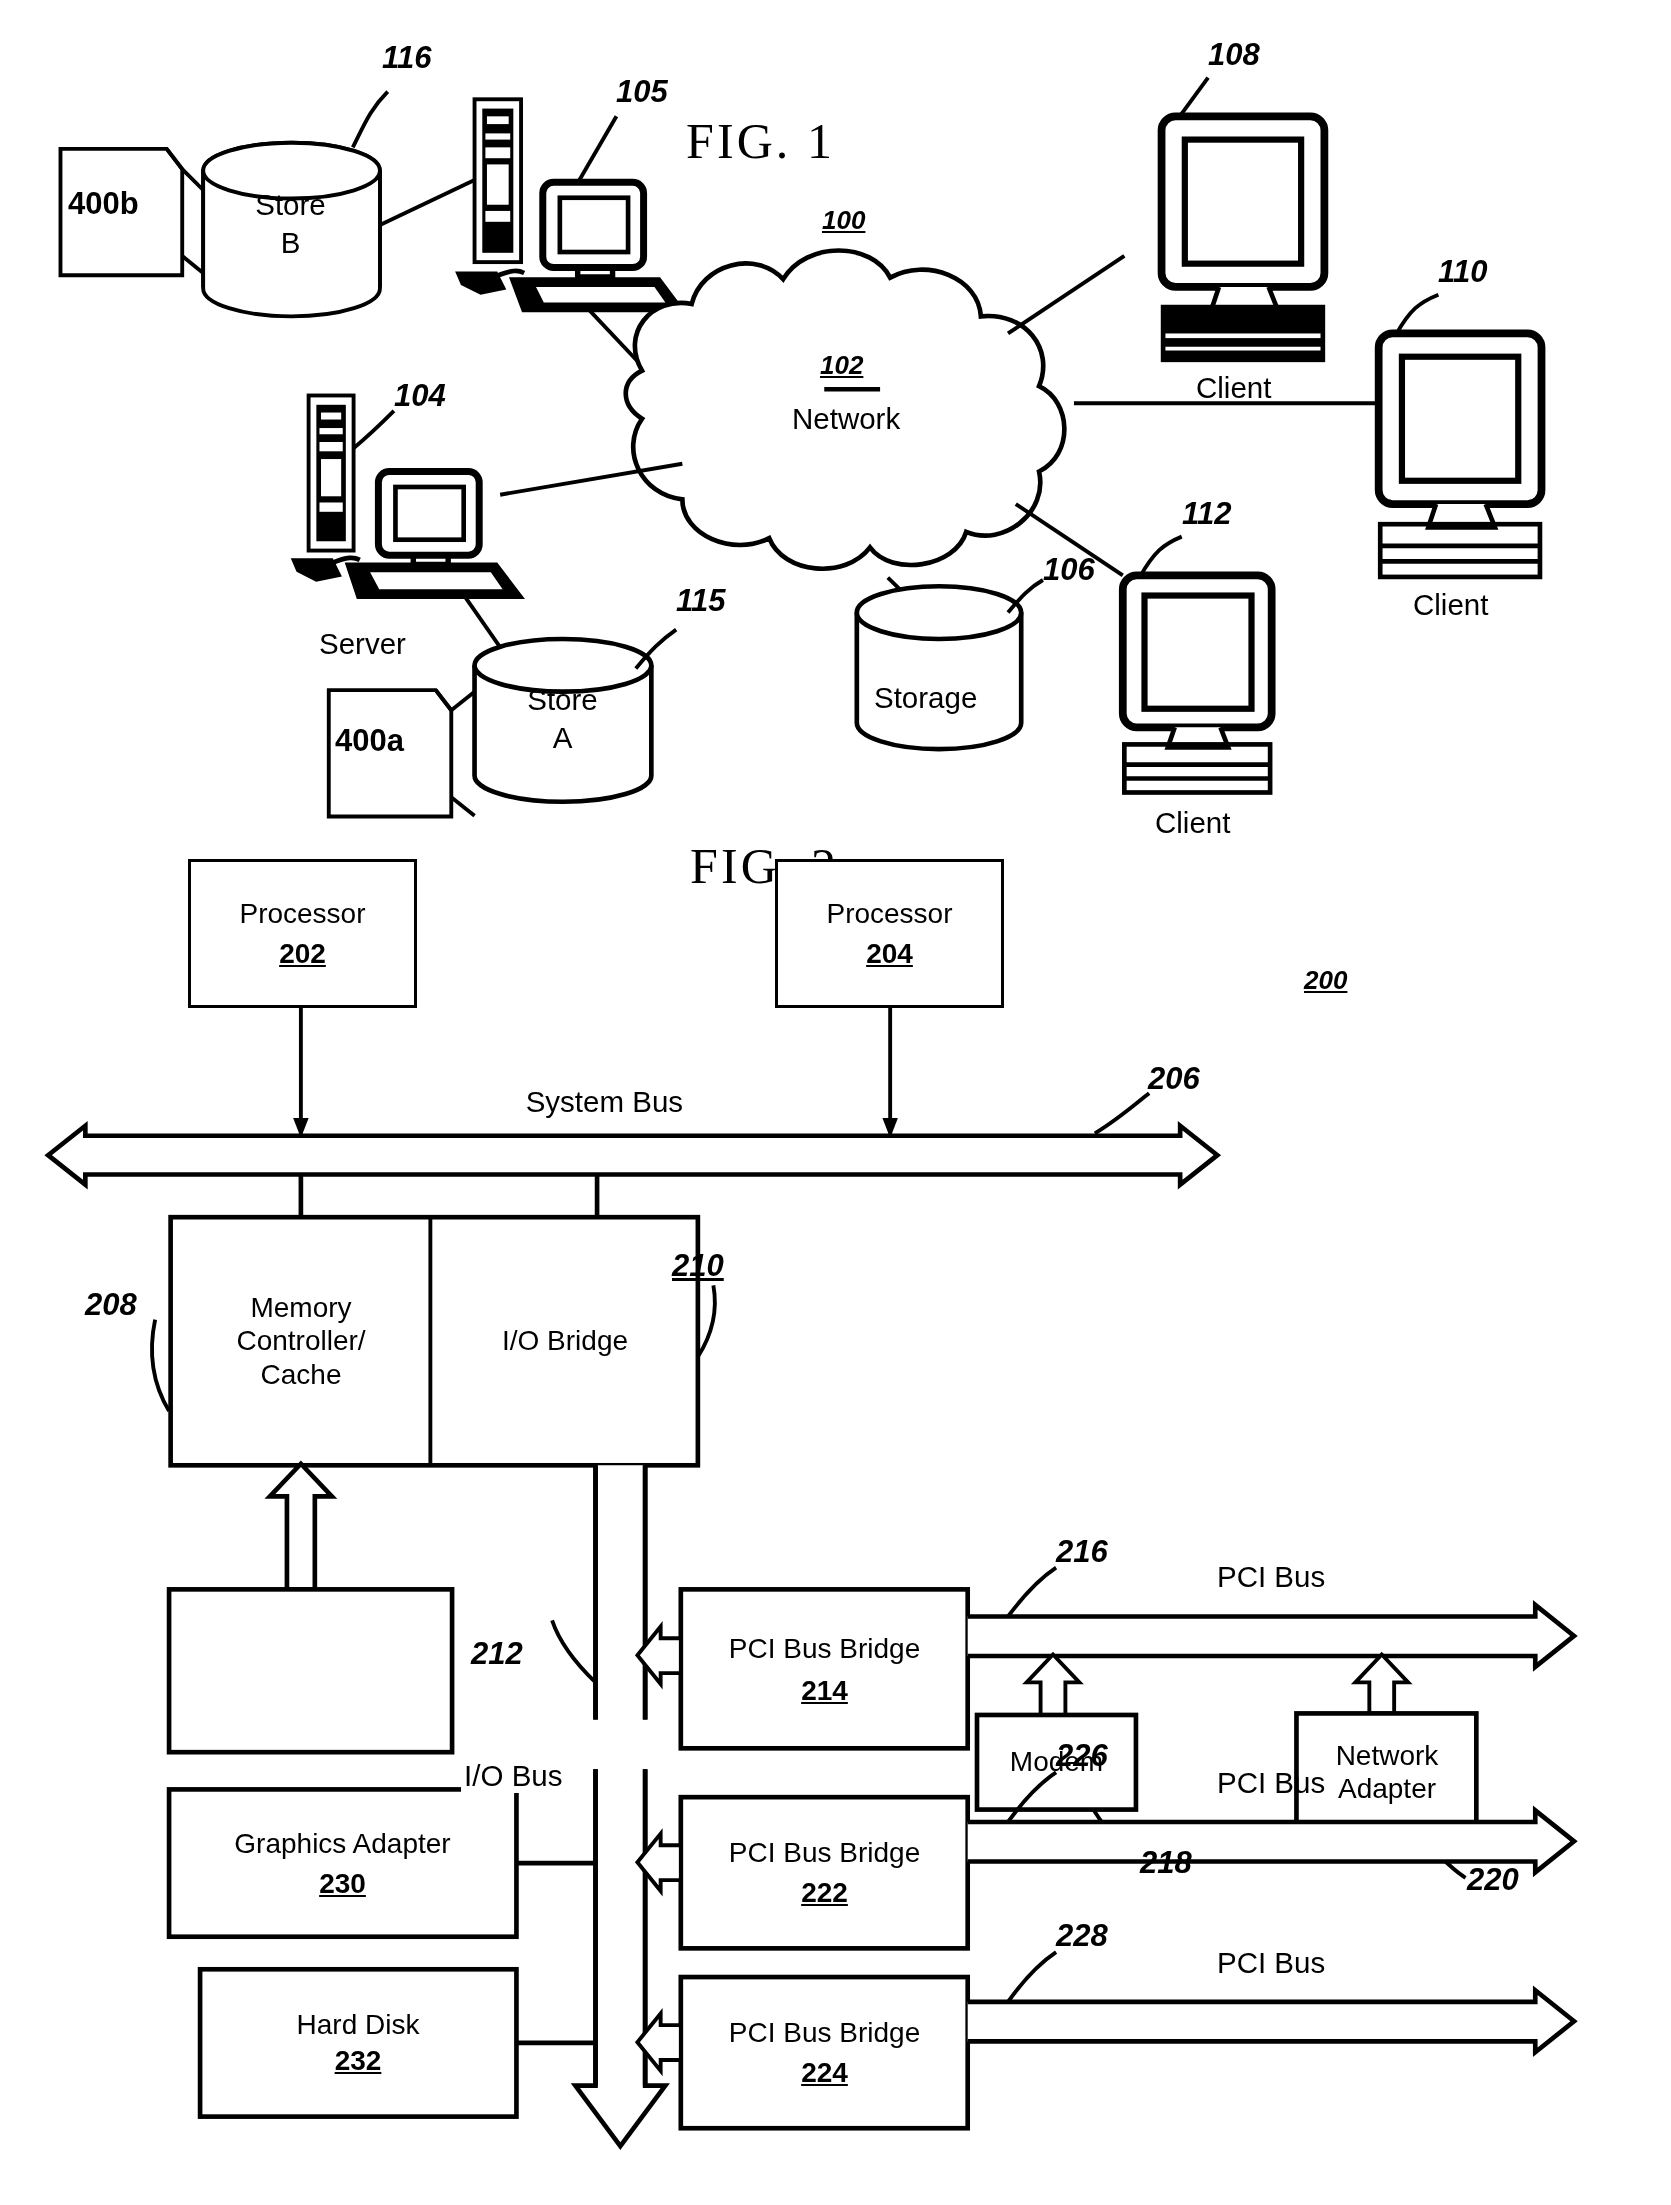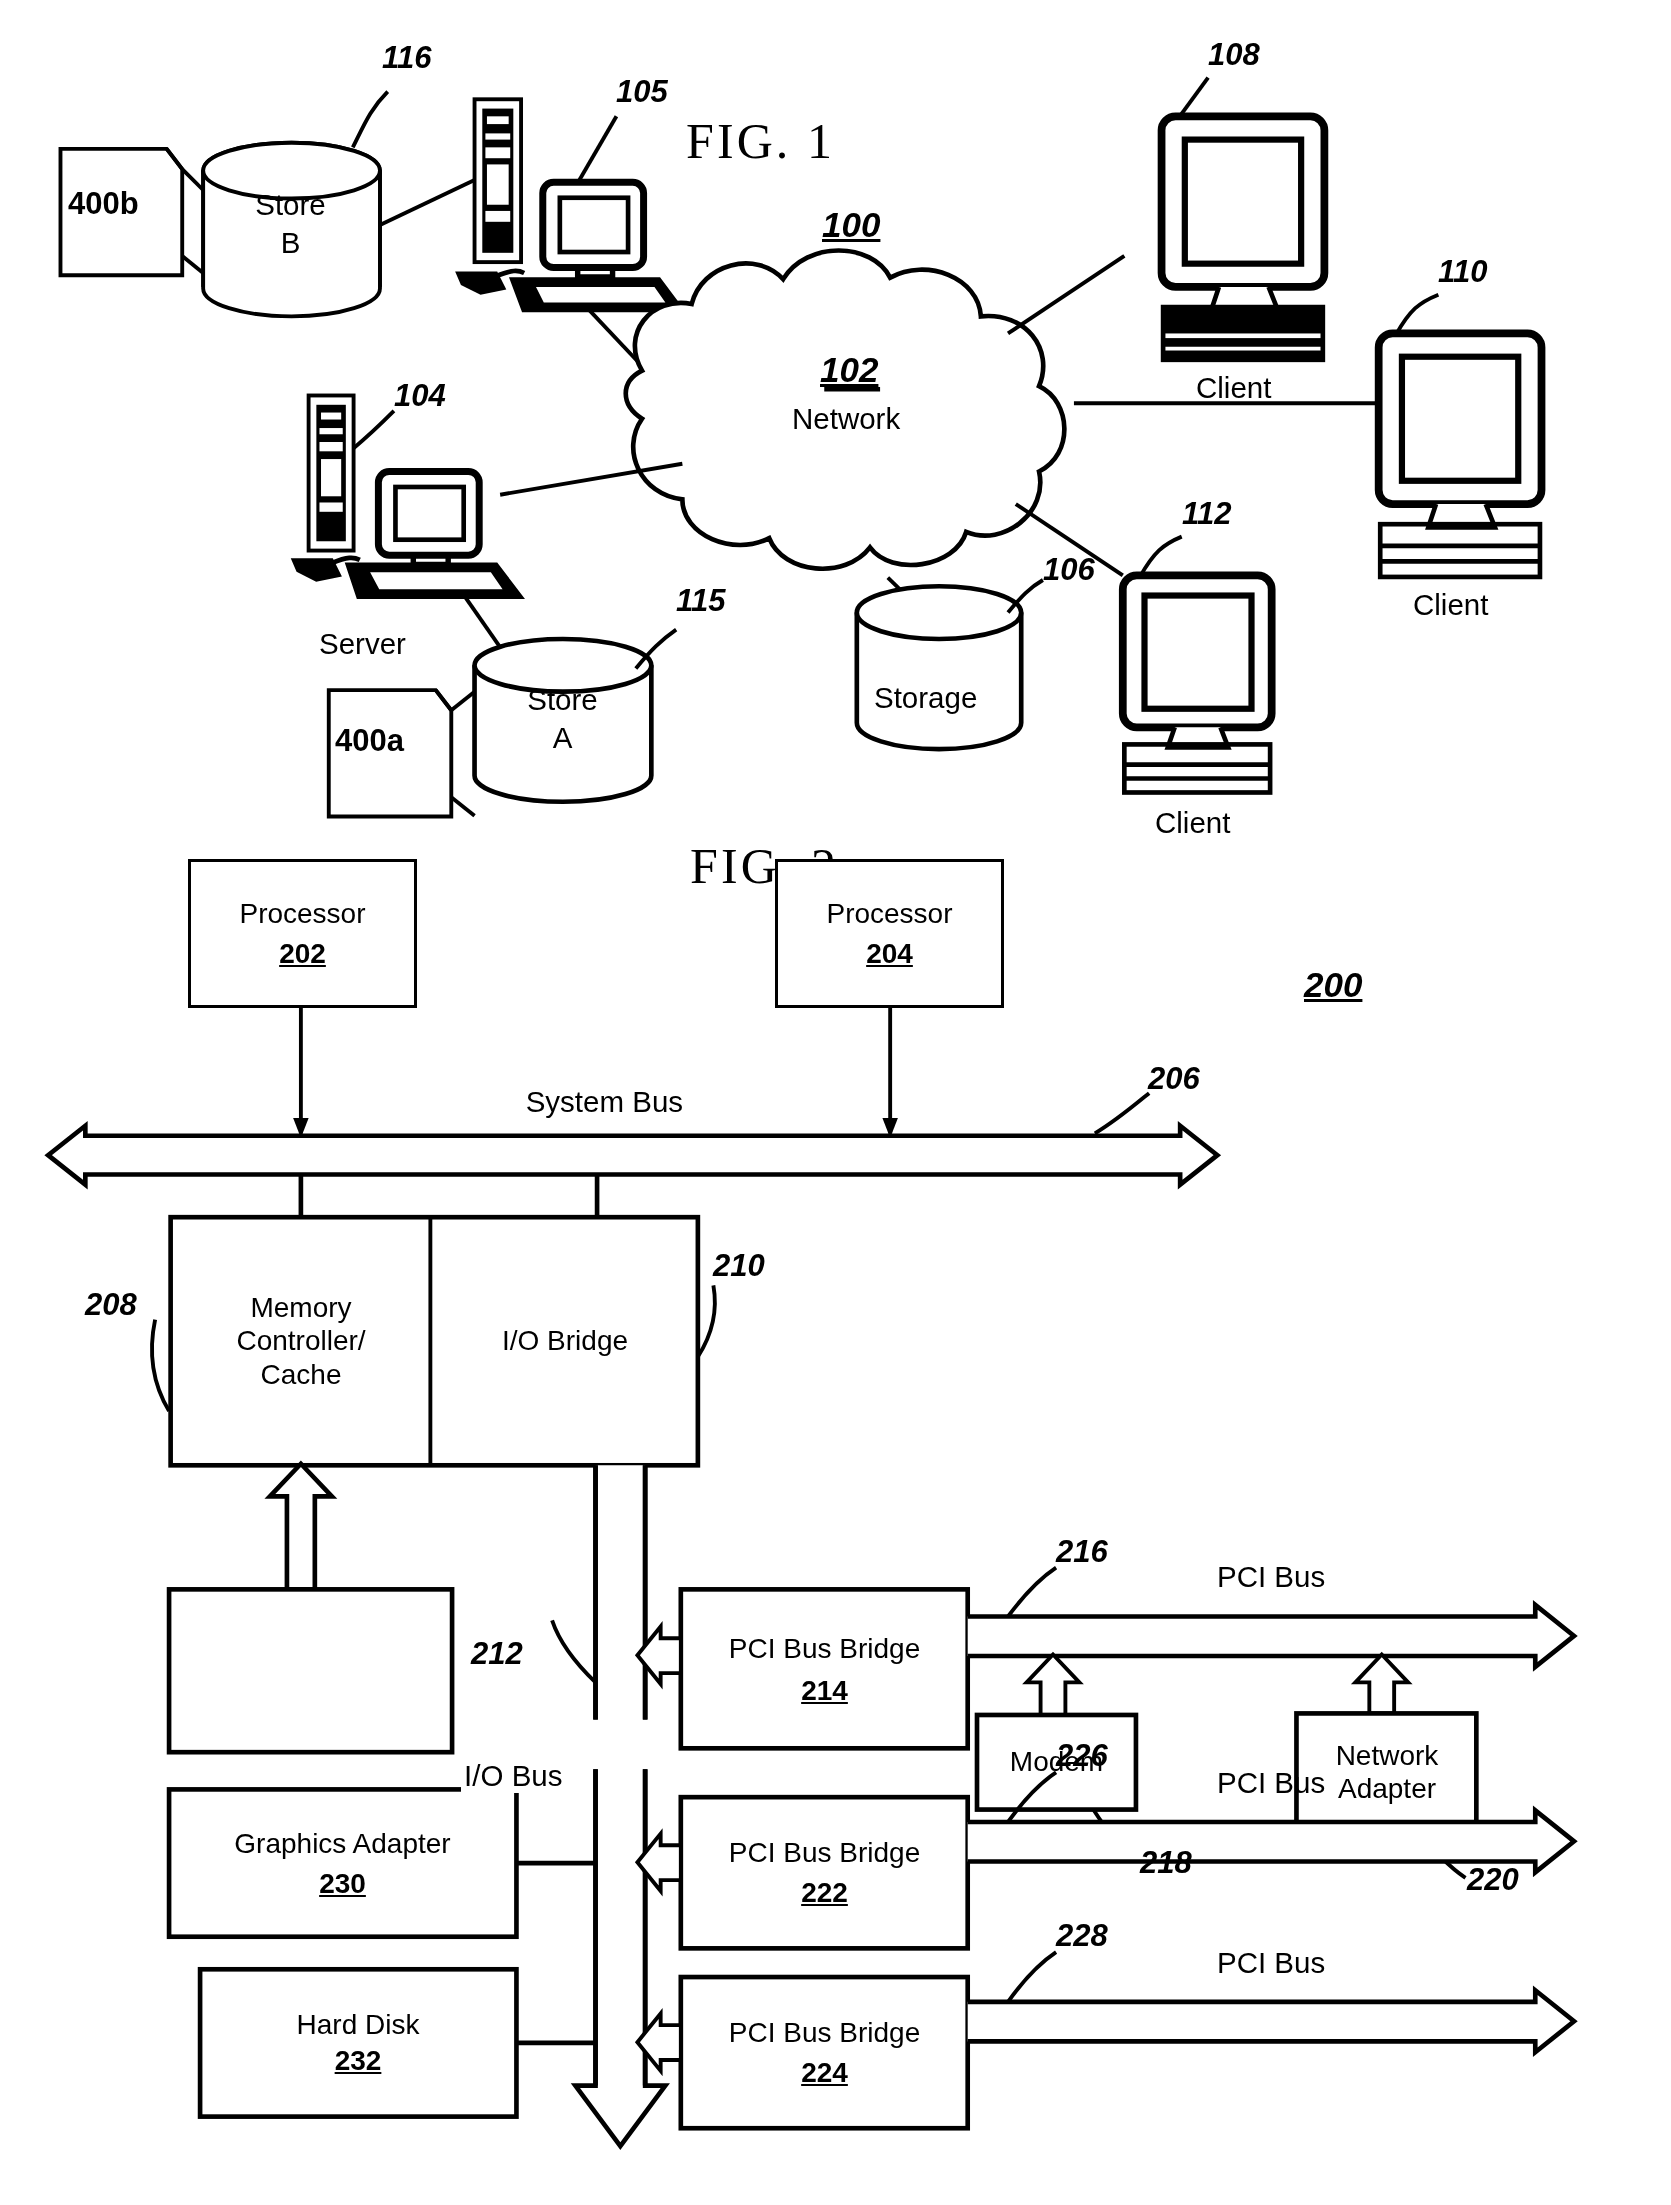--- a/index.html
+++ b/index.html
@@ -2,21 +2,21 @@
 <html style="font-size:12.4px"><head>
 <meta charset="utf-8">
 <style>
   html,body{margin:0;padding:0;background:#fff;}
   body{width:1671px;height:2205px;position:relative;overflow:hidden;
        font-family:"Liberation Sans",sans-serif;color:#000;}
   .abs{position:absolute;}
   svg{display:block;}
   .figtitle{font-family:"Liberation Serif",serif;font-size:50px;letter-spacing:3.1px;}
   .reflabel{font-family:"Liberation Sans",sans-serif;font-style:italic;font-weight:bold;font-size:31px;}
-  .reflabel-ul{font-family:"Liberation Sans",sans-serif;font-style:italic;font-weight:bold;font-size:35px;text-decoration:underline;}
+  .reflabel-ul{font-family:"Liberation Sans",sans-serif;font-style:italic;font-weight:bold;font-size:26px;text-decoration:underline;}
   .plainlabel{font-family:"Liberation Sans",sans-serif;font-size:29.5px;}
   .boxlabel{font-family:"Liberation Sans",sans-serif;font-size:28px;text-align:center;line-height:1.18;}
   .boxnum{font-family:"Liberation Sans",sans-serif;font-weight:bold;font-size:28px;text-decoration:underline;text-align:center;}
   .docnum{font-family:"Liberation Sans",sans-serif;font-weight:bold;font-size:31px;}
   .bbox{border:3.1px solid #000;background:#fff;box-sizing:border-box;
         display:flex;flex-direction:column;align-items:center;justify-content:center;}
   .cyl-text{font-family:"Liberation Sans",sans-serif;font-size:29.5px;text-align:center;line-height:1.3;}
   .ctr{display:flex;align-items:center;justify-content:center;}
 </style>
 </head>
@@ -380,21 +380,21 @@
     <div class="boxlabel">I/O Bridge</div>
   </div>
 
   <div class="abs ctr" style="left:174px;top:406px;width:254px;height:242px;">
     <div class="boxlabel">
       <div>Memory</div>
       <div>Controller/</div>
       <div>Cache</div>
     </div>
   </div>
-  <div class="abs reflabel" style="left:713px;top:434px;">210</div>
+  <div class="abs reflabel" style="left:672px;top:434px;text-decoration:underline;">210</div>
 
 
   <div class="abs reflabel" style="left:471px;top:822px;">212</div>
   <div class="abs plainlabel" style="left:461px;top:909px;background:#fff;padding:0 3.1px;margin-top:36px;">I/O Bus</div>
 
   <div class="abs ctr" style="left:684px;top:779px;width:281px;height:153px;flex-direction:column;">
     <div class="boxlabel">PCI Bus Bridge</div>
     <div class="boxnum" style="margin-top:9.3px;">214</div>
   </div>
 

